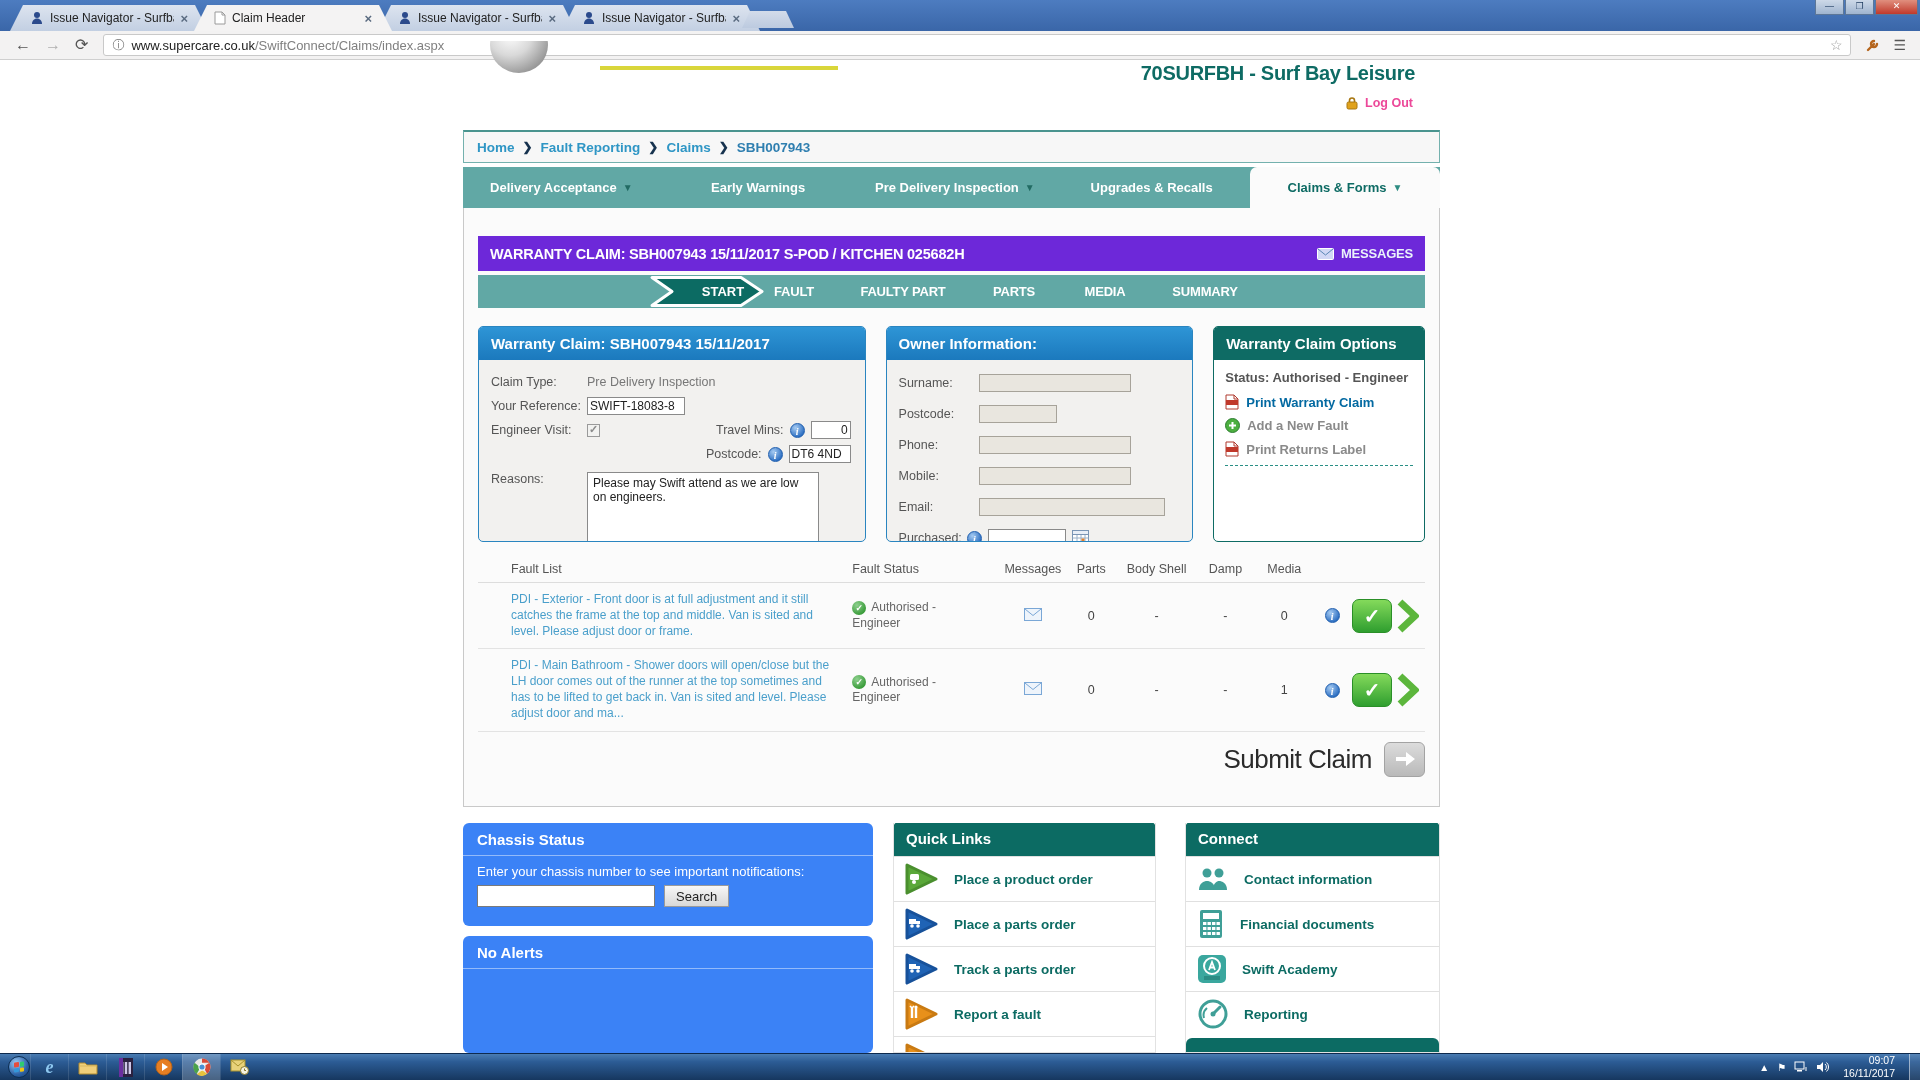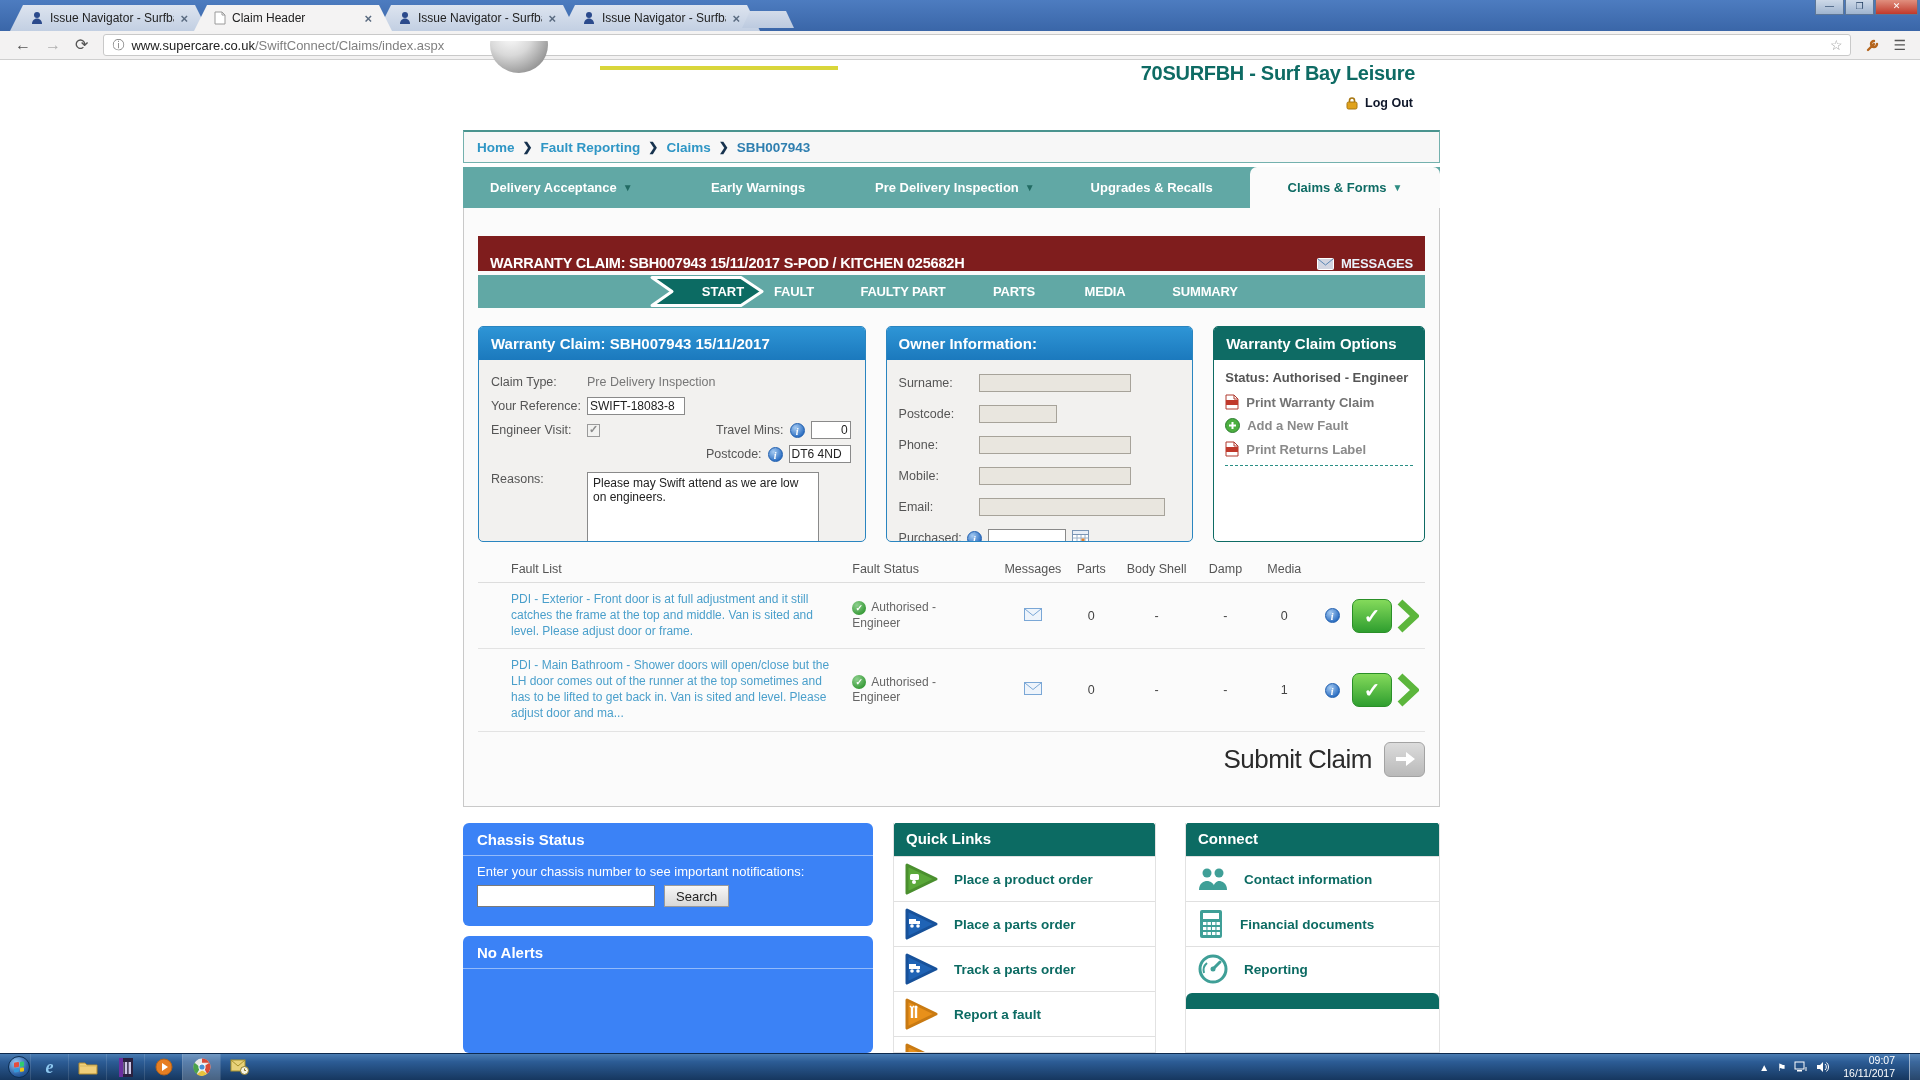--- a/index.html
+++ b/index.html
@@ -39,40 +39,40 @@
   .urlbox .star { margin-left:auto; color:#9a9a9a; font-size:14px; }
   .toolicon { margin:0 6px; font-size:14px; color:#555; }
 
   
   .logo-clip { position:absolute; left:490px; top:41px; width:58px; height:33px; overflow:hidden; }
   .logo-sphere { position:absolute; left:0; top:-24px; width:58px; height:56px; border-radius:50%;
     background:radial-gradient(circle at 35% 30%, #ffffff 0%, #d9d9d9 40%, #9a9a9a 75%, #7e7e7e 100%); }
   .logo-underline { position:absolute; left:600px; top:66px; width:238px; height:4px; background:#d9d63a; }
   .account { position:absolute; top:62px; right:505px; font-size:20px; font-weight:bold; color:#0e6b64; letter-spacing:-0.3px; }
   .logout { position:absolute; top:96px; right:507px; display:flex; align-items:center; gap:6px;
-    font-size:12.5px; font-weight:bold; color:#0f172a; }
+    font-size:12.5px; font-weight:bold; color:#ec4899; }
 
   
   .main { position:absolute; left:463px; top:130px; width:977px; }
   .breadcrumb { height:33px; background:#f7f7f7; border:1px solid #74b1ae; border-top:2px solid #4a948f;
     display:flex; align-items:center; padding-left:13px; font-size:13.5px; font-weight:bold; }
   .breadcrumb a { color:#2f96c5; text-decoration:none; }
   .breadcrumb .sep { color:#16324e; margin:0 8px; font-size:12px; }
   .breadcrumb .current { color:#2f7fb0; }
 
   .topnav { position:relative; margin-top:4px; height:41px; background:#61a8a5; display:flex; }
   .topnav .item { flex:1; display:flex; align-items:center; justify-content:center; gap:6px;
     color:#fff; font-size:13px; font-weight:bold; }
   .topnav .caret { color:#226b63; font-size:10px; }
   .topnav .item.activeTab { flex:0 0 190px; background:#fbfbfb; color:#0e6b64; border-radius:7px 7px 0 0; }
   .topnav .item.activeTab .caret { color:#2e8c82; }
 
   .contentbox { background:#fbfbfb; border:1px solid #c9c9c9; border-top:none; height:599px; padding:28px 14px 0; }
 
-  .claimbar { height:35px; background:#7f1d1d; color:#fff; display:flex; align-items:flex-end;
+  .claimbar { height:35px; background:#6d28d9; color:#fff; display:flex; align-items:center;
     padding:0 12px; font-size:14.5px; font-weight:bold; letter-spacing:-0.2px; }
   .claimbar .msgs { margin-left:auto; display:flex; align-items:center; gap:7px; font-size:13px; color:#eaf2fb; }
 
   .wizard { position:relative; margin-top:4px; height:33px; background:#61a8a5; }
   .wizard .step { position:absolute; top:0; transform:translateX(-50%); line-height:33px;
     color:#fff; font-size:13px; font-weight:bold; letter-spacing:-0.2px; }
   .wizard .startlabel { position:absolute; left:205px; width:80px; text-align:center; top:0;
     line-height:33px; color:#fff; font-size:13px; font-weight:bold; z-index:2; }
   .wizard svg.chev { position:absolute; left:170px; top:0; }
 
@@ -99,21 +99,21 @@
     color:#fff; font-size:10px; font-weight:bold; line-height:15px; font-family:"Liberation Serif",serif; font-style:italic; }
   .cbx { width:13px; height:13px; border:1px solid #9a9a9a; background:#f2f2f0; position:relative; display:inline-block; }
   .cbx::after { content:"✓"; position:absolute; left:1px; top:-2px; color:#8c8c8c; font-size:11px; font-weight:bold; }
   textarea.reasons { width:232px; height:78px; border:1px solid #8a8a8a; font-size:12px; color:#222;
     font-family:"Liberation Sans",sans-serif; padding:3px 5px; resize:none; background:#fff; }
   .p2 .frow { height:26px; margin-bottom:5px; }
   .p2 .lab { width:80px; }
   .p3 .body { padding:10px 11px; font-size:13px; }
   .status-line { font-weight:bold; color:#555; margin-bottom:9px; }
   .optlink { display:flex; align-items:center; gap:7px; font-weight:bold; margin-bottom:8px; }
-  .optlink.link { color:#737373; }
+  .optlink.link { color:#0369a1; }
   .optlink.muted { color:#8a8a8a; }
   .dashsep { border-bottom:1px dashed #2a8f85; margin-top:4px; }
 
   
   .ftable { margin-top:20px; font-size:12.5px; }
   .ftr { display:flex; align-items:center; }
   .fth { color:#555; padding-bottom:6px; border-bottom:1px solid #ddd; }
   .frow-data { border-bottom:1px solid #e3e3e3; padding:9px 0; }
   .c-fault { width:375px; padding-left:33px; padding-right:16px; }
   .c-status { width:150px; }
@@ -592,20 +592,29 @@
             <rect x="20.5" y="19" width="3.4" height="3"></rect>
             <rect x="7" y="24" width="3.4" height="3"></rect>
             <rect x="11.5" y="24" width="3.4" height="3"></rect>
             <rect x="16" y="24" width="3.4" height="3"></rect>
             <rect x="20.5" y="24" width="3.4" height="3"></rect>
           </g>
         </svg>
       <span class="lbl">Financial documents</span>
     </div>
     <div class="lp-item">
+      <svg width="32" height="32" viewBox="0 0 32 32">
+          <rect x="2" y="2" width="28" height="28" rx="5" fill="#3aa79e"></rect>
+          <circle cx="16" cy="13" r="8" fill="none" stroke="#fff" stroke-width="2"></circle>
+          <path d="M13 17 l3 -8 l3 8 M14 14.5 h4" stroke="#fff" stroke-width="1.8" fill="none"></path>
+          <rect x="8" y="23" width="16" height="4" fill="#2b8c84"></rect>
+        </svg>
+      <span class="lbl">Swift Academy</span>
+    </div>
+    <div class="lp-item">
       <svg width="34" height="32" viewBox="0 0 34 32">
           <circle cx="17" cy="16" r="13" fill="none" stroke="#3f9f97" stroke-width="3"></circle>
           <path d="M17 16 L24 9" stroke="#3f9f97" stroke-width="3" stroke-linecap="round"></path>
           <circle cx="17" cy="16" r="2.5" fill="#3f9f97"></circle>
           <path d="M8 20 a9.5 9.5 0 0 1 3 -10" stroke="#3f9f97" stroke-width="2" fill="none"></path>
         </svg>
       <span class="lbl">Reporting</span>
     </div>
     <div class="partial-dark"></div>
   </div>

